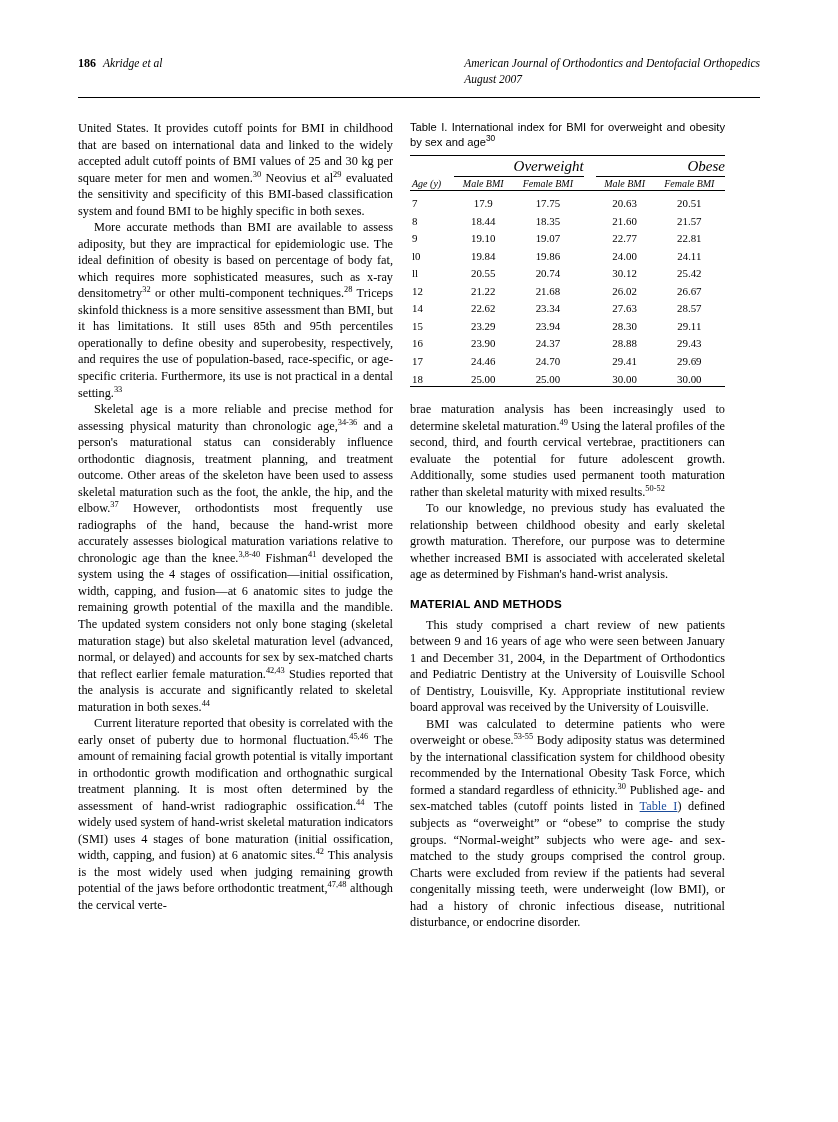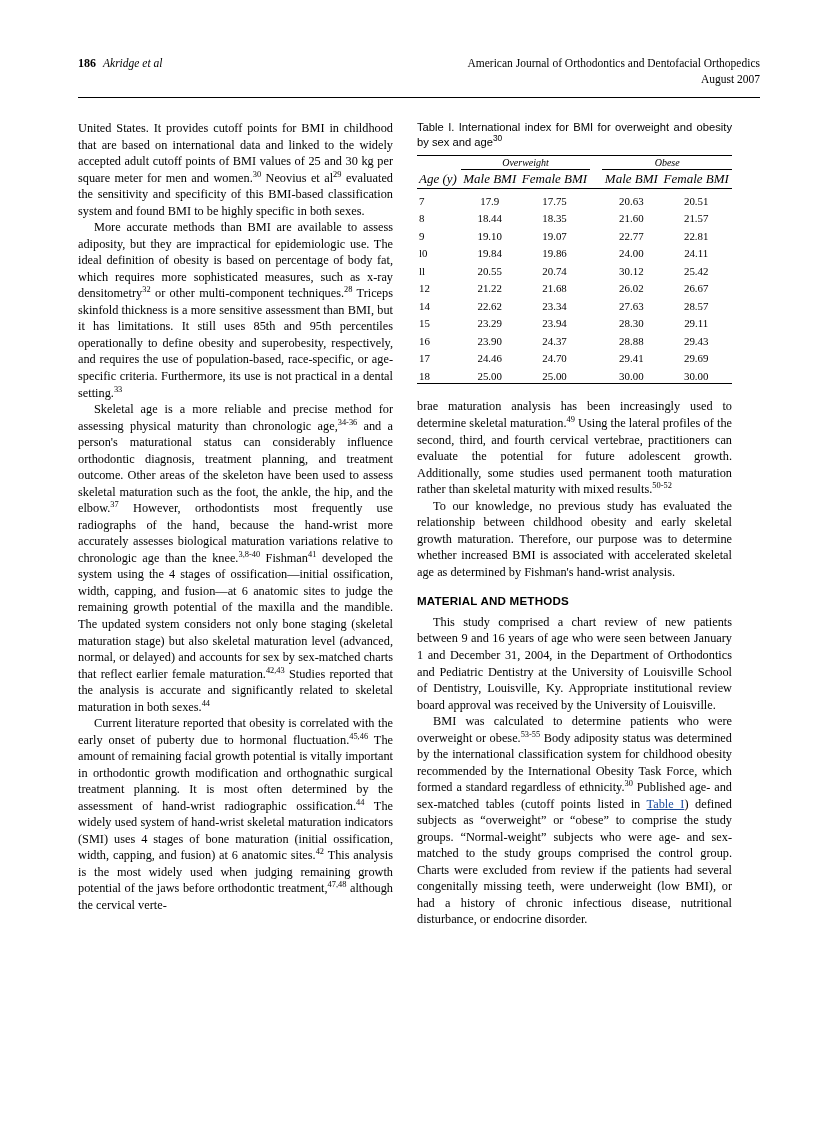--- a/index.html
+++ b/index.html
@@ -34,33 +34,34 @@
   .runhead-left {
     font-style: italic;
   }
   .runhead-left .pageno {
     font-style: normal;
     font-weight: bold;
     margin-right: 7px;
     font-size: 12px;
   }
   .runhead-right {
-    text-align: right;
+    font-style: italic;
+    text-align: left;
     line-height: 1.35;
   }
 
   .rule {
     border-top: 1px solid #000;
     margin-top: 4px;
   }
 
   
   .columns {
     display: flex;
-    gap: 24px;
+    gap: 17px;
     margin-top: 22px;
   }
   .col {
     width: 315px;
     font-size: 12.3px;
     line-height: 1.345;
     text-align: justify;
   }
   .col p {
     margin: 0;
@@ -109,30 +110,30 @@
   }
   table.bmi th, table.bmi td {
     padding: 0;
     font-weight: normal;
   }
   .topline td, .topline th {
     border-top: 1.3px solid #000;
   }
   .grp-row th {
     font-style: italic;
-    font-size: 10px;
-    text-align: center;
+    font-size: 15px;
+    text-align: right;
     padding: 3px 0 1px 0;
   }
   .grp-row th.g {
     border-bottom: 0.9px solid #000;
   }
   .hdr-row th {
     font-style: italic;
-    font-size: 13px;
+    font-size: 10px;
     text-align: center;
     padding: 3px 0 4px 0;
     border-bottom: 1.1px solid #000;
   }
   .hdr-row th.agecol {
     text-align: left;
     padding-left: 2px;
   }
   table.bmi tbody td {
     text-align: center;

